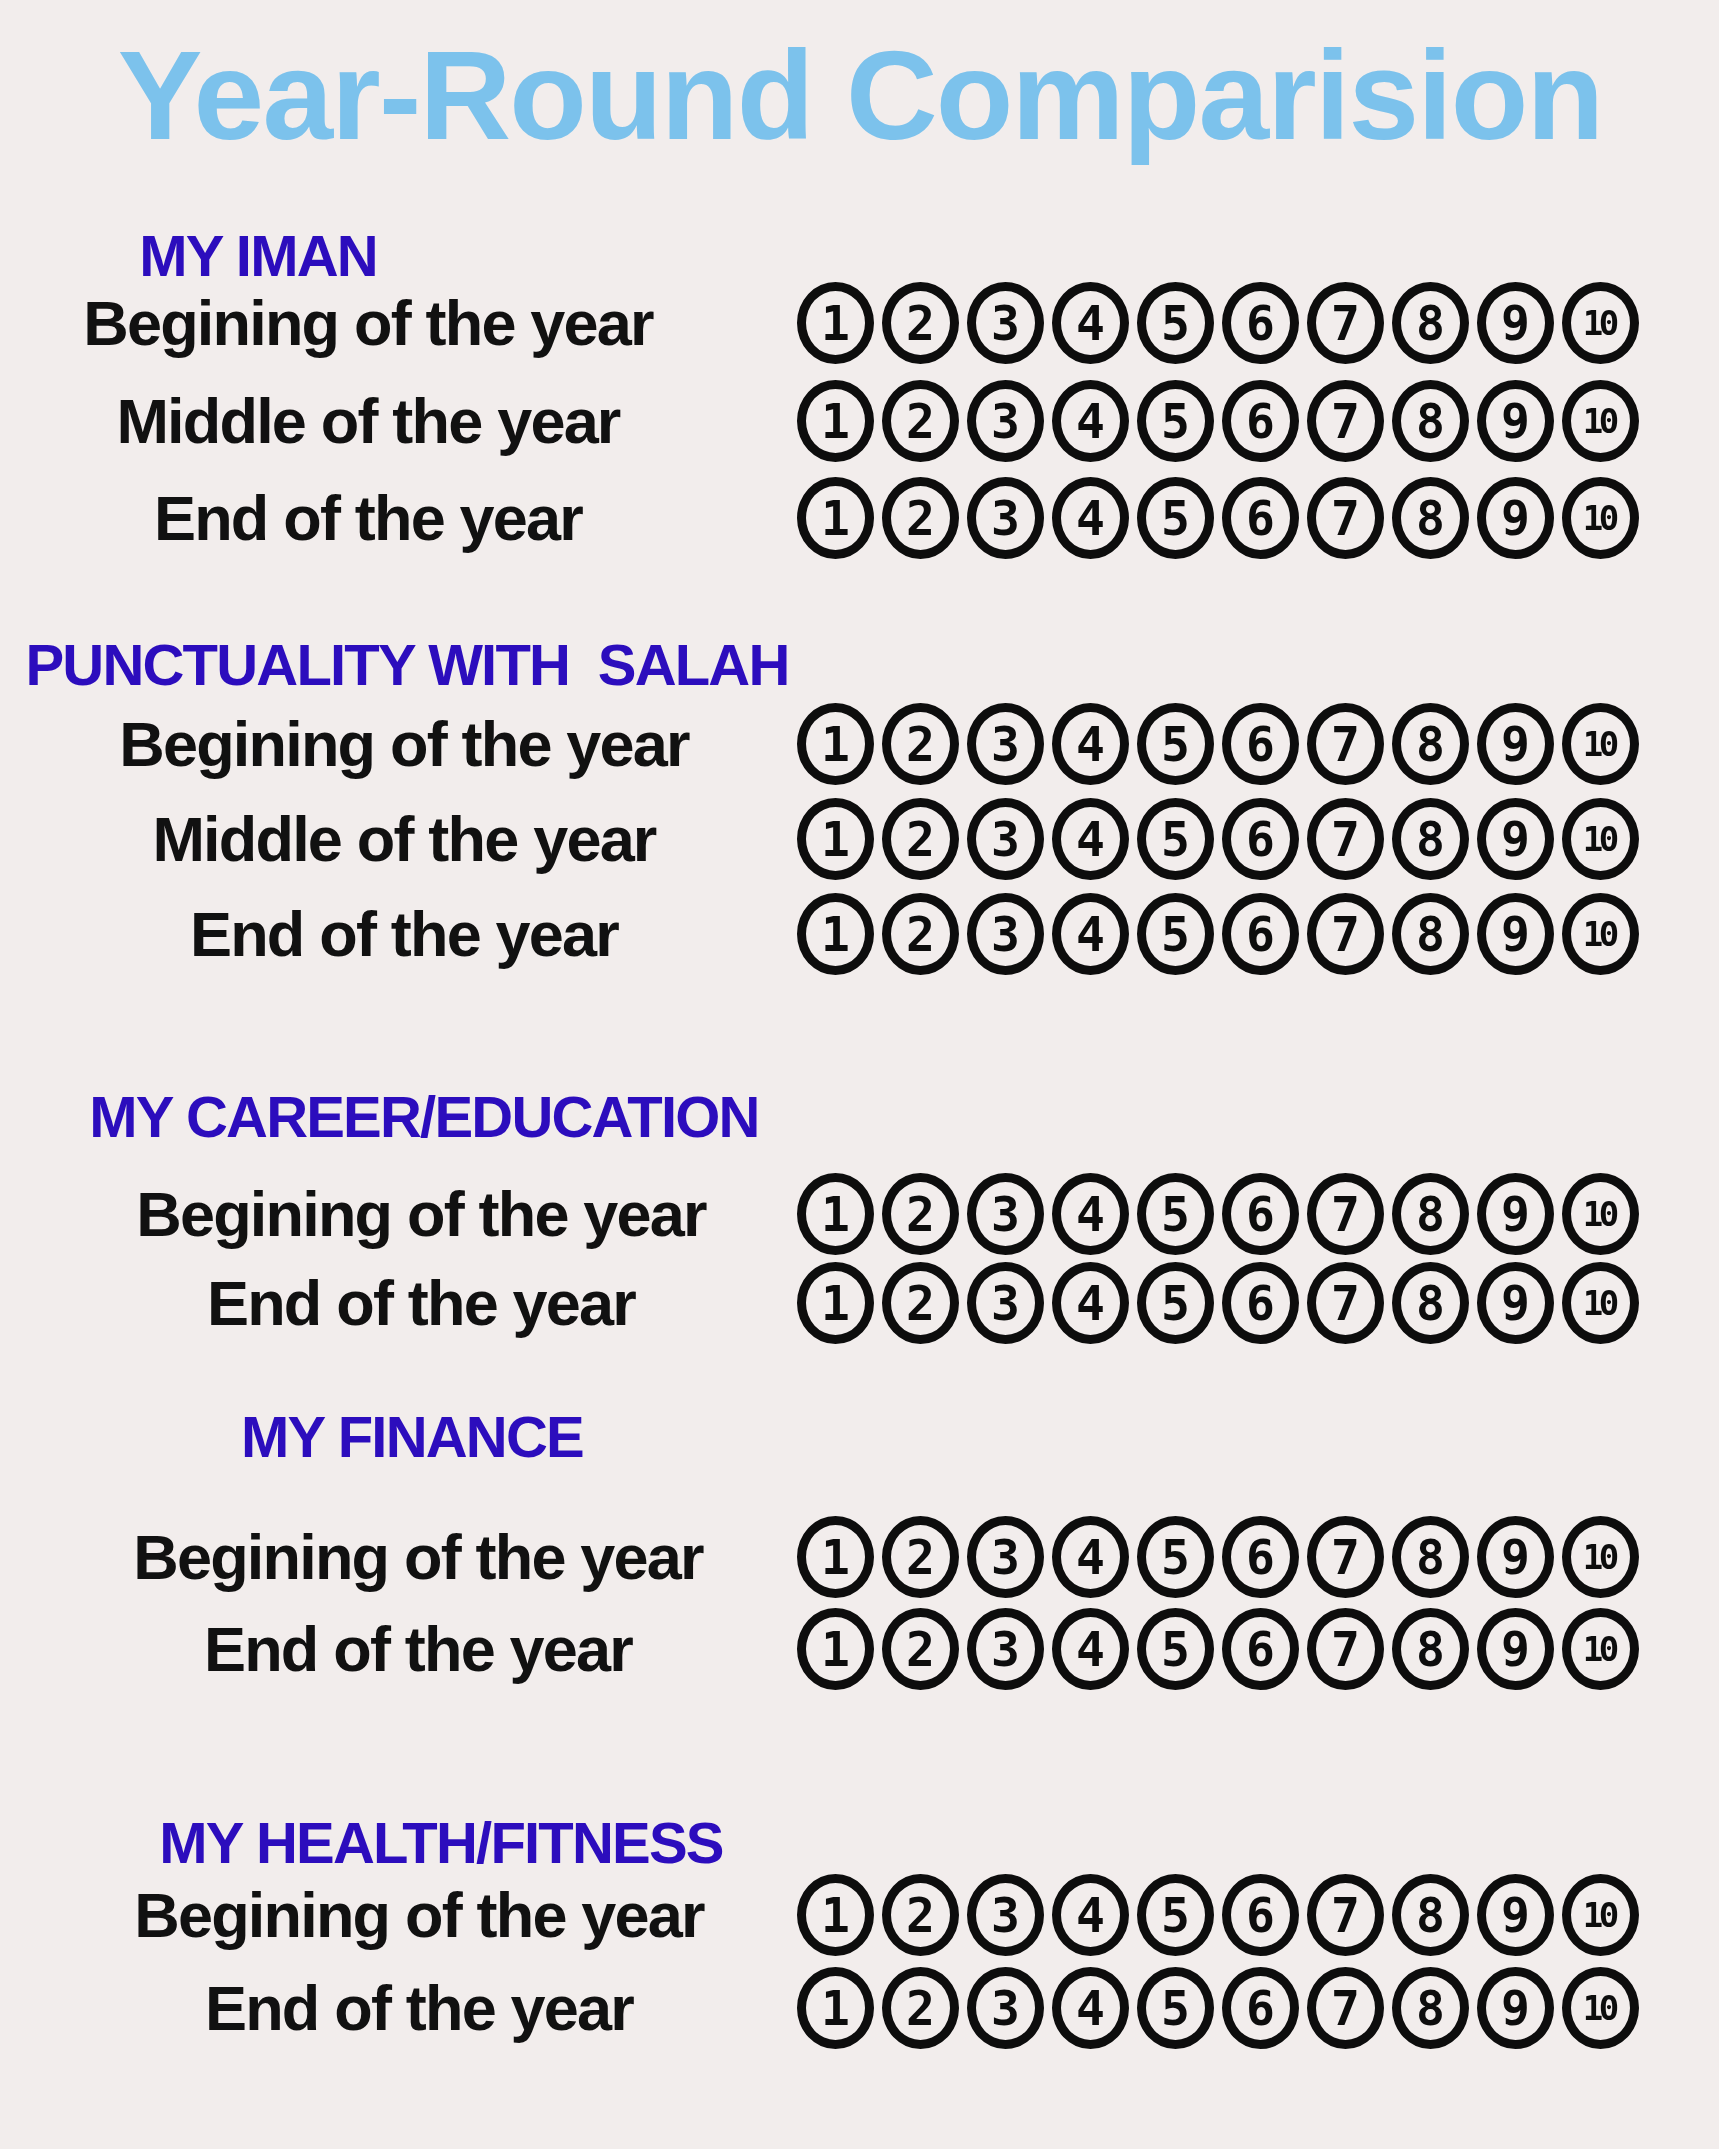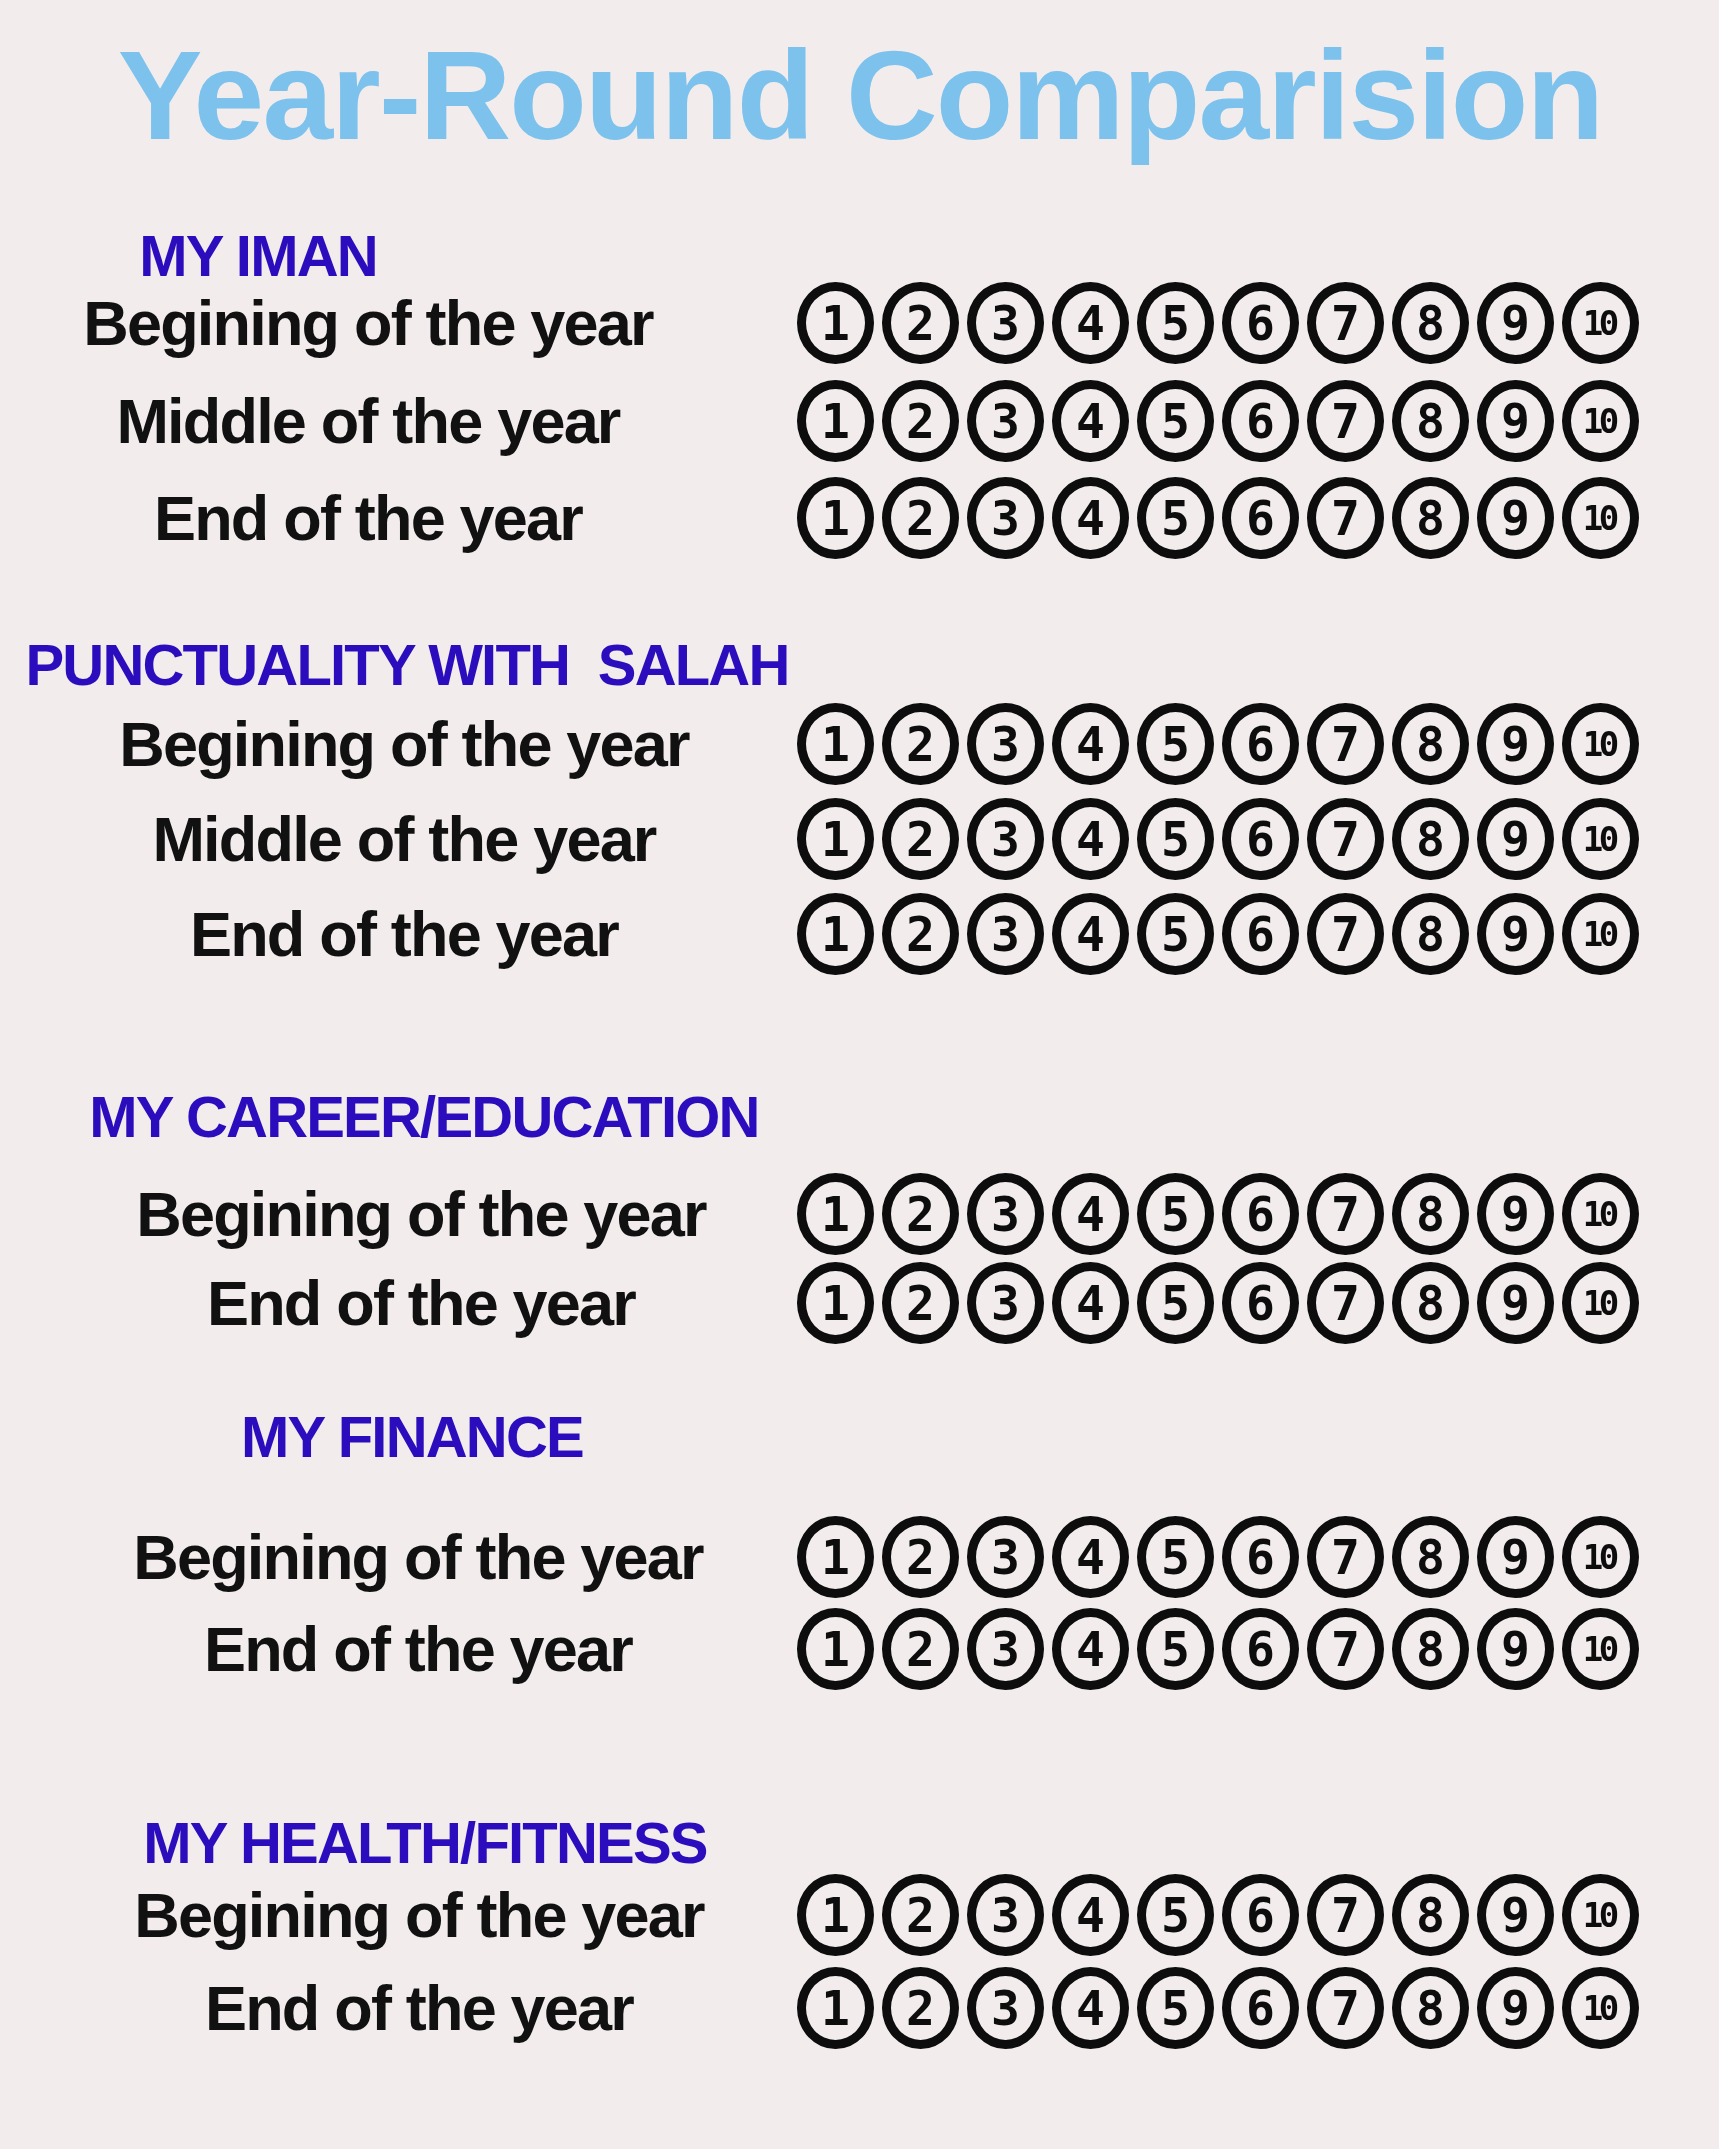--- a/index.html
+++ b/index.html
@@ -233,21 +233,21 @@
           <div class="rating-circle">5</div>
           <div class="rating-circle">6</div>
           <div class="rating-circle">7</div>
           <div class="rating-circle">8</div>
           <div class="rating-circle">9</div>
           <div class="rating-circle ten">10</div>
         </div>
       </div>
     </div>
     <div>
-      <div class="section-heading" style="left: 425px; top: 1842px;">MY HEALTH/FITNESS</div>
+      <div class="section-heading" style="left: 441px; top: 1842px;">MY HEALTH/FITNESS</div>
       <div class="row" style="top: 1874px;">
         <span class="row-label" style="left: 419px;">Begining of the year</span>
         <div class="circles">
           <div class="rating-circle">1</div>
           <div class="rating-circle">2</div>
           <div class="rating-circle">3</div>
           <div class="rating-circle">4</div>
           <div class="rating-circle">5</div>
           <div class="rating-circle">6</div>
           <div class="rating-circle">7</div>

